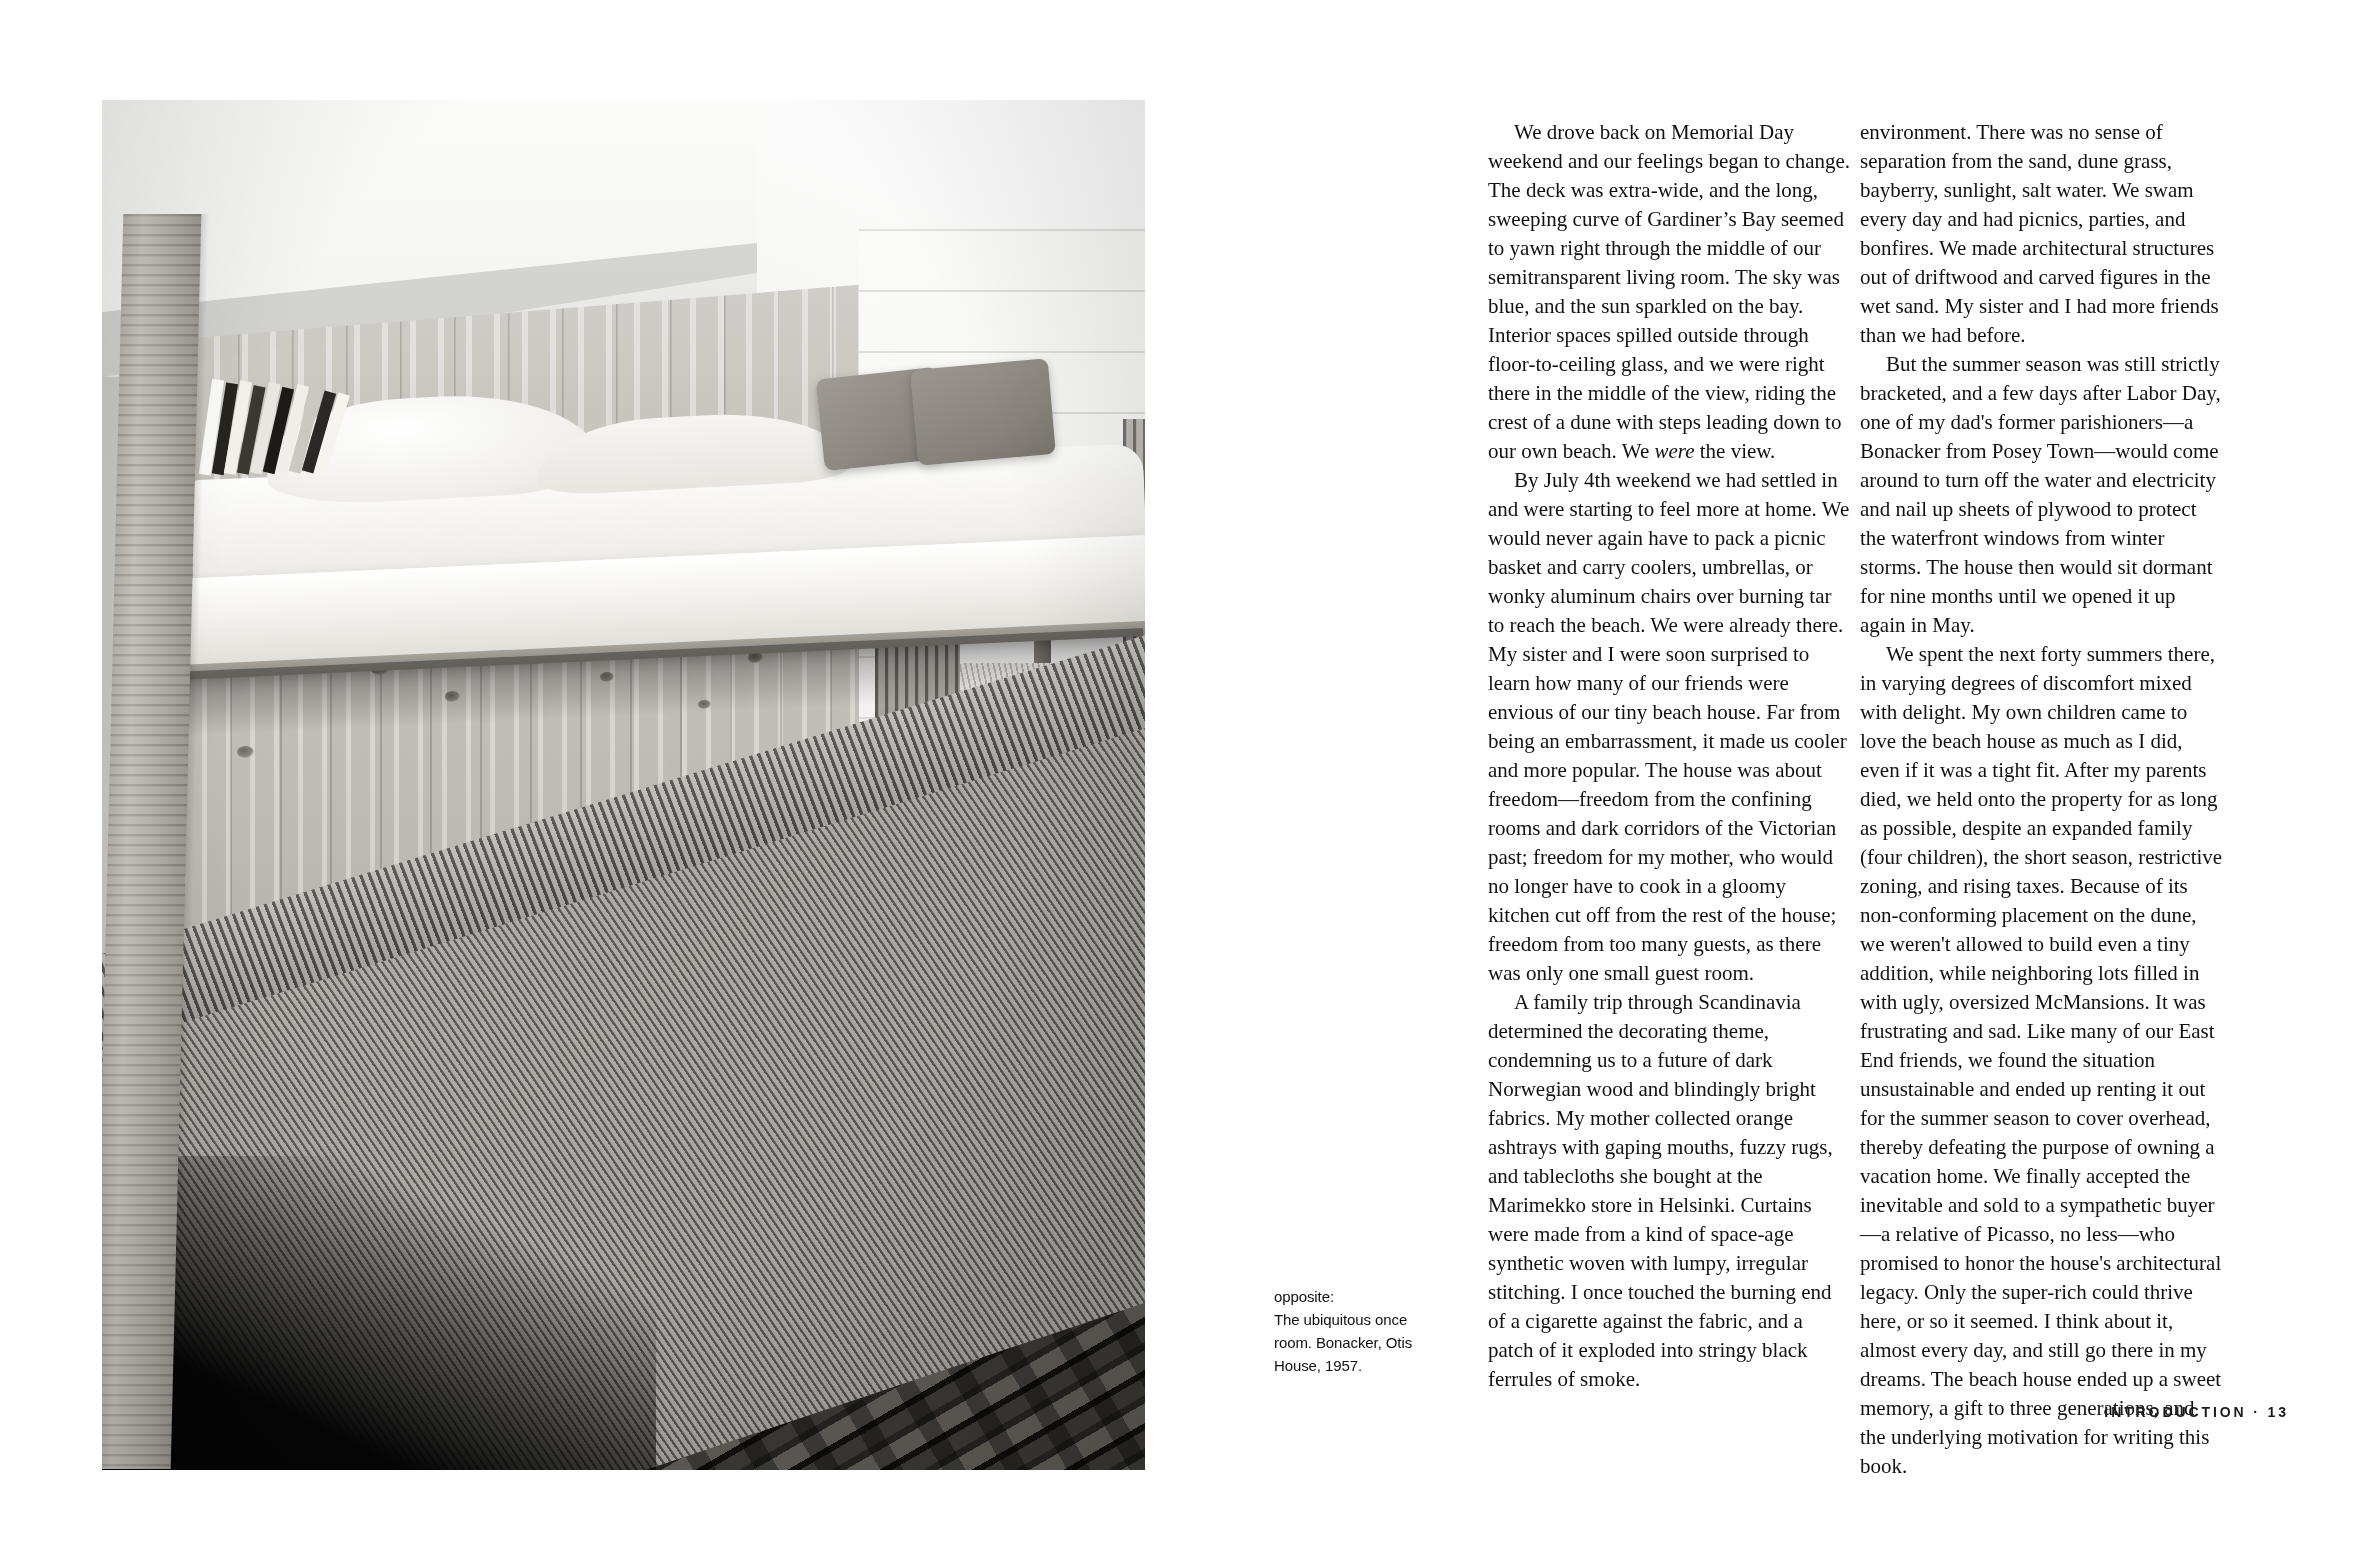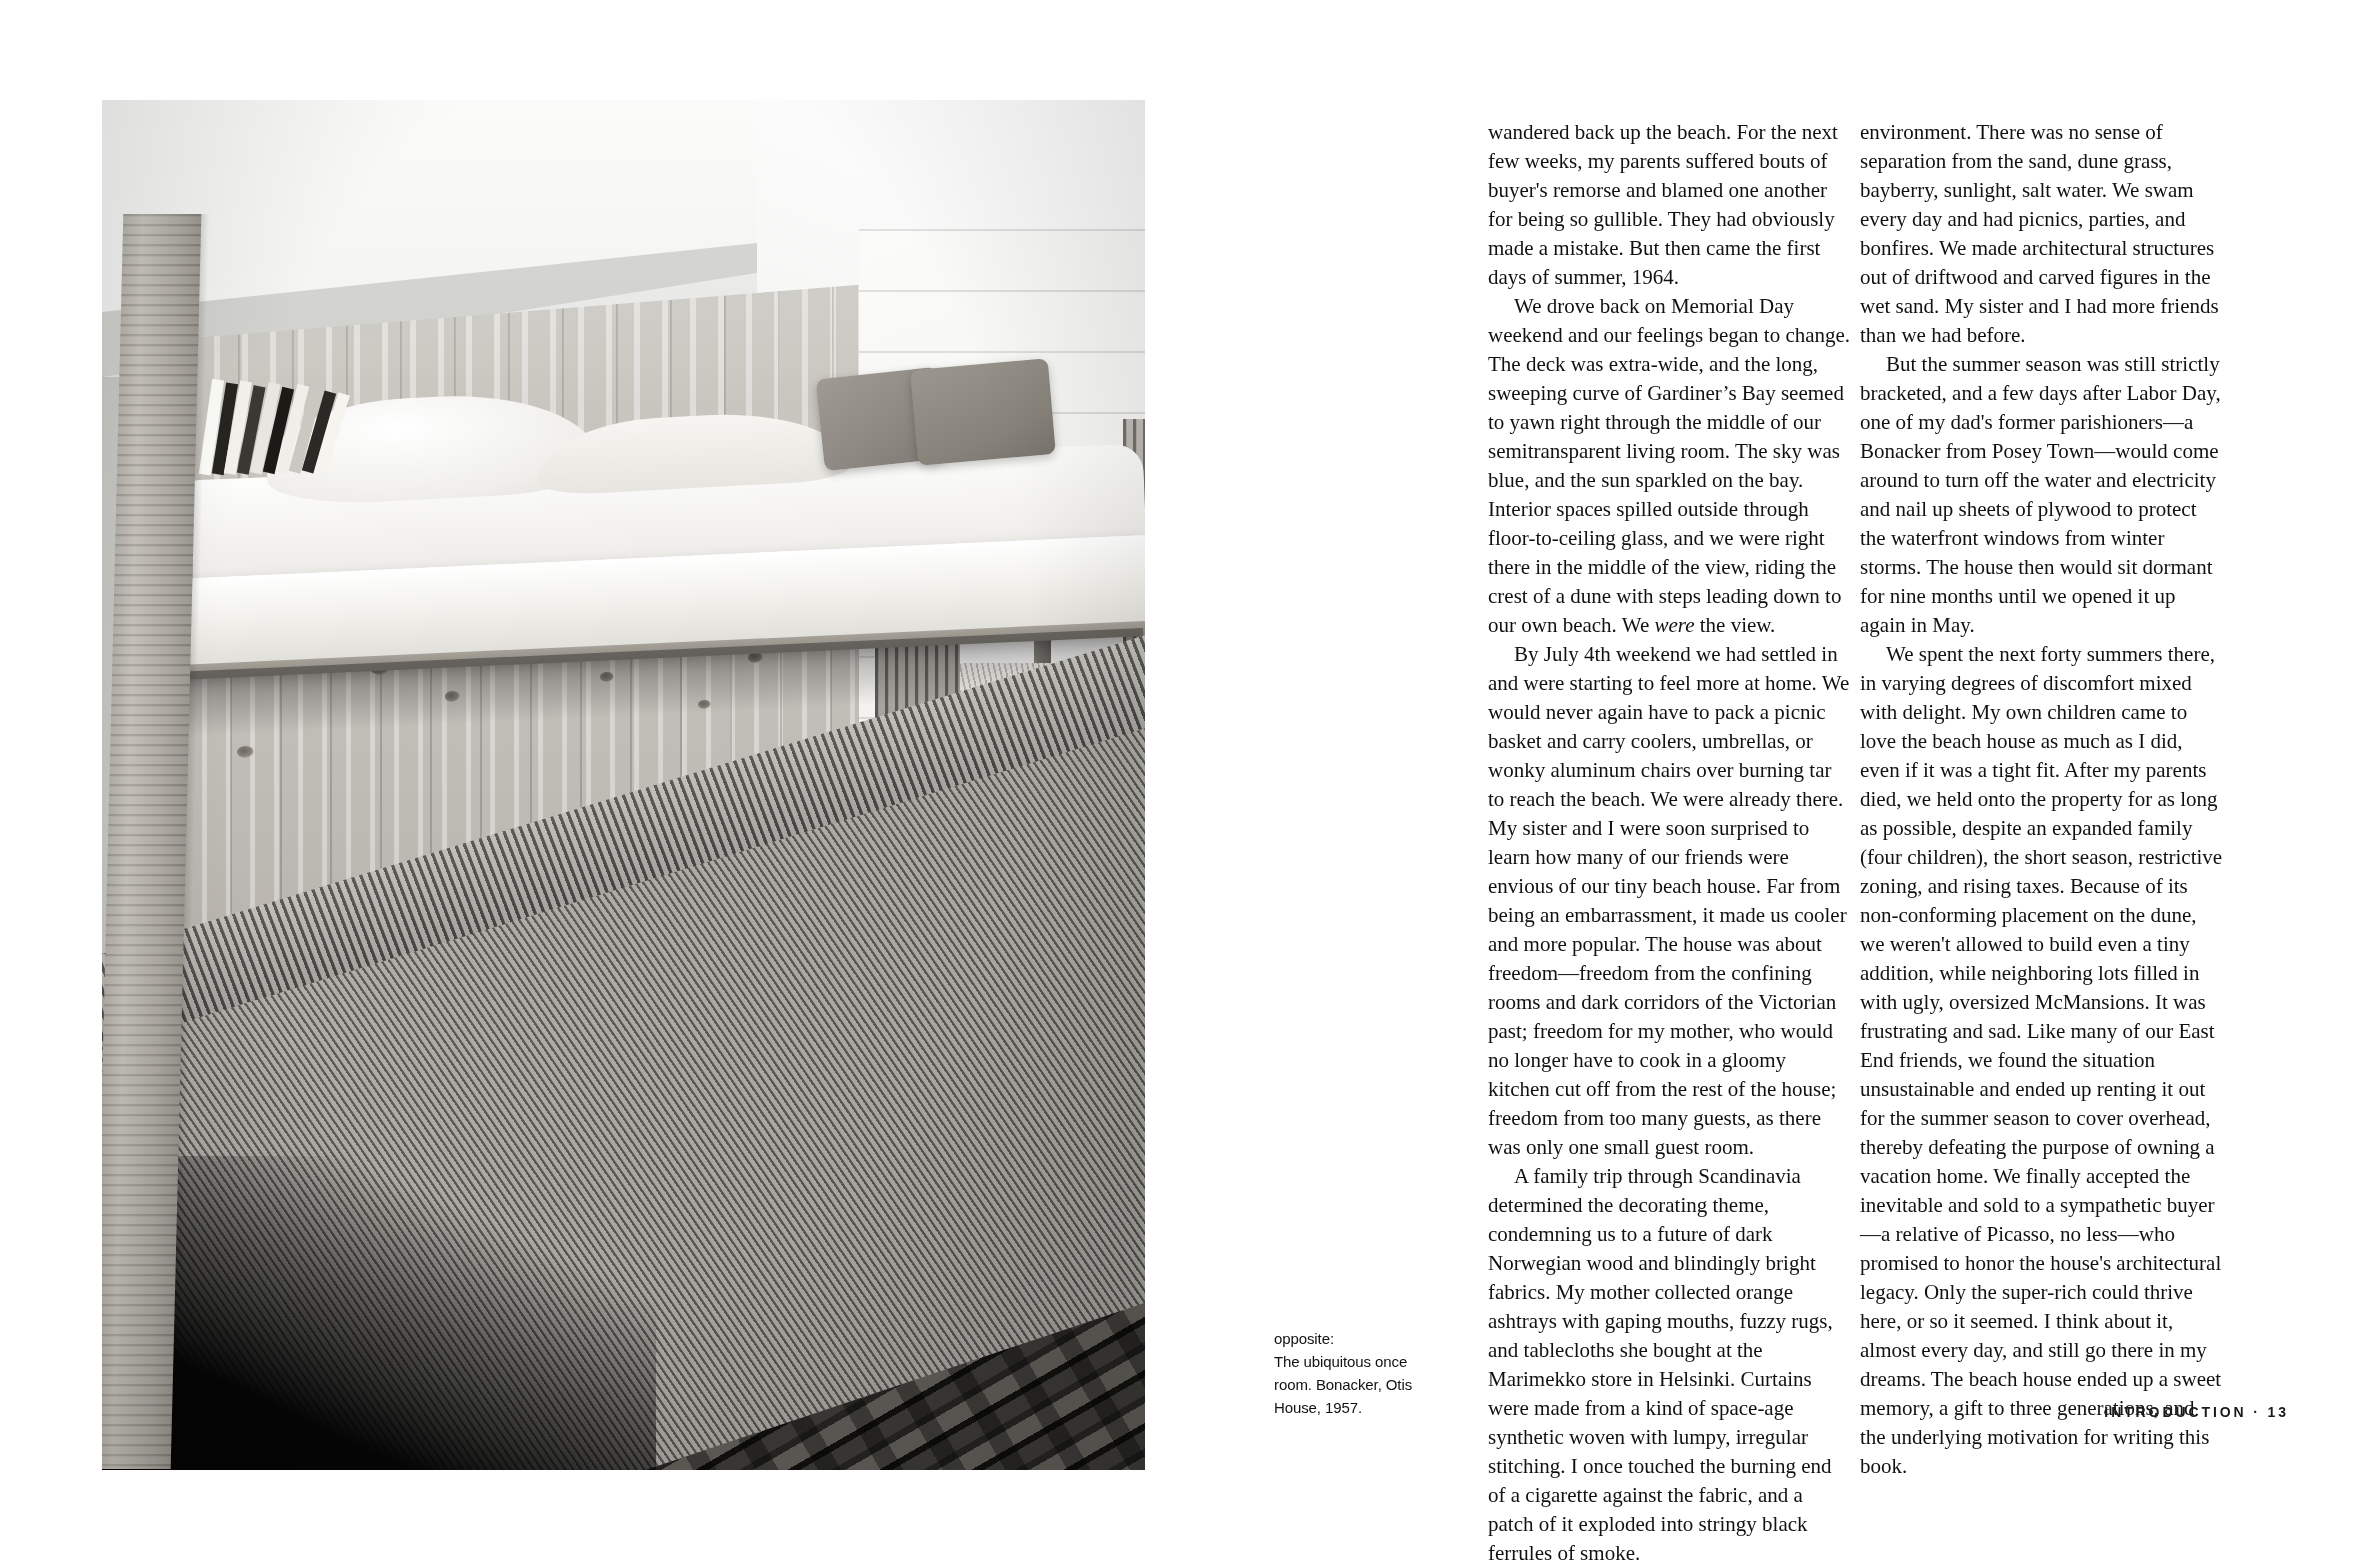--- a/index.html
+++ b/index.html
@@ -413,21 +413,20 @@
   .caption {
     position:absolute;
     left: 92px;
     top: 1285px;
     width: 175px;
     font-family: "Liberation Sans", sans-serif;
     font-size: 15px;
     line-height: 23px;
     color: #111;
     letter-spacing: -0.1px;
-    margin-top: 42px;
   }
   .folio {
     position:absolute;
     left: 812px;
     top: 1404px;
     width: 295px;
     text-align: right;
     font-family: "Liberation Sans", sans-serif;
     font-size: 14px;
     font-weight: bold;
@@ -543,21 +542,20 @@
       <div class="post-shadow"></div>
       <div class="post"></div>
 
       <div class="photo-vignette"></div>
     </div>
   </div>
 
   <div class="text-page">
 
     <div class="col one">
-      <p class="first">wandered back up the beach. For the next few weeks, my parents suffered bouts of buyer's remorse and blamed one another for being so gullible. They had obviously made a mistake. But then came the first days of summer, 1964.</p>
       <p>We drove back on Memorial Day weekend and our feelings began to change. The deck was extra-wide, and the long, sweeping curve of Gardiner’s Bay seemed to yawn right through the middle of our semitransparent living room. The sky was blue, and the sun sparkled on the bay. Interior spaces spilled outside through floor-to-ceiling glass, and we were right there in the middle of the view, riding the crest of a dune with steps leading down to our own beach. We <em>were</em> the view.</p>
       <p>By July 4th weekend we had settled in and were starting to feel more at home. We would never again have to pack a picnic basket and carry coolers, umbrellas, or wonky aluminum chairs over burning tar to reach the beach. We were already there. My sister and I were soon surprised to learn how many of our friends were envious of our tiny beach house. Far from being an embarrassment, it made us cooler and more popular. The house was about freedom—freedom from the confining rooms and dark corridors of the Victorian past; freedom for my mother, who would no longer have to cook in a gloomy kitchen cut off from the rest of the house; freedom from too many guests, as there was only one small guest room.</p>
       <p>A family trip through Scandinavia determined the decorating theme, condemning us to a future of dark Norwegian wood and blindingly bright fabrics. My mother collected orange ashtrays with gaping mouths, fuzzy rugs, and tablecloths she bought at the Marimekko store in Helsinki. Curtains were made from a kind of space-age synthetic woven with lumpy, irregular stitching. I once touched the burning end of a cigarette against the fabric, and a patch of it exploded into stringy black ferrules of smoke.</p>
 
     </div>
 
     <div class="col two">
       <p class="first">environment. There was no sense of separation from the sand, dune grass, bayberry, sunlight, salt water. We swam every day and had picnics, parties, and bonfires. We made architectural structures out of driftwood and carved figures in the wet sand. My sister and I had more friends than we had before.</p>
       <p>But the summer season was still strictly bracketed, and a few days after Labor Day, one of my dad's former parishioners—a Bonacker from Posey Town—would come around to turn off the water and electricity and nail up sheets of plywood to protect the waterfront windows from winter storms. The house then would sit dormant for nine months until we opened it up again in May.</p>
       <p>We spent the next forty summers there, in varying degrees of discomfort mixed with delight. My own children came to love the beach house as much as I did, even if it was a tight fit. After my parents died, we held onto the property for as long as possible, despite an expanded family (four children), the short season, restrictive zoning, and rising taxes. Because of its non-conforming placement on the dune, we weren't allowed to build even a tiny addition, while neighboring lots filled in with ugly, oversized McMansions. It was frustrating and sad. Like many of our East End friends, we found the situation unsustainable and ended up renting it out for the summer season to cover overhead, thereby defeating the purpose of owning a vacation home. We finally accepted the inevitable and sold to a sympathetic buyer—a relative of Picasso, no less—who promised to honor the house's architectural legacy. Only the super-rich could thrive here, or so it seemed. I think about it, almost every day, and still go there in my dreams. The beach house ended up a sweet memory, a gift to three generations, and the underlying motivation for writing this book.</p>

